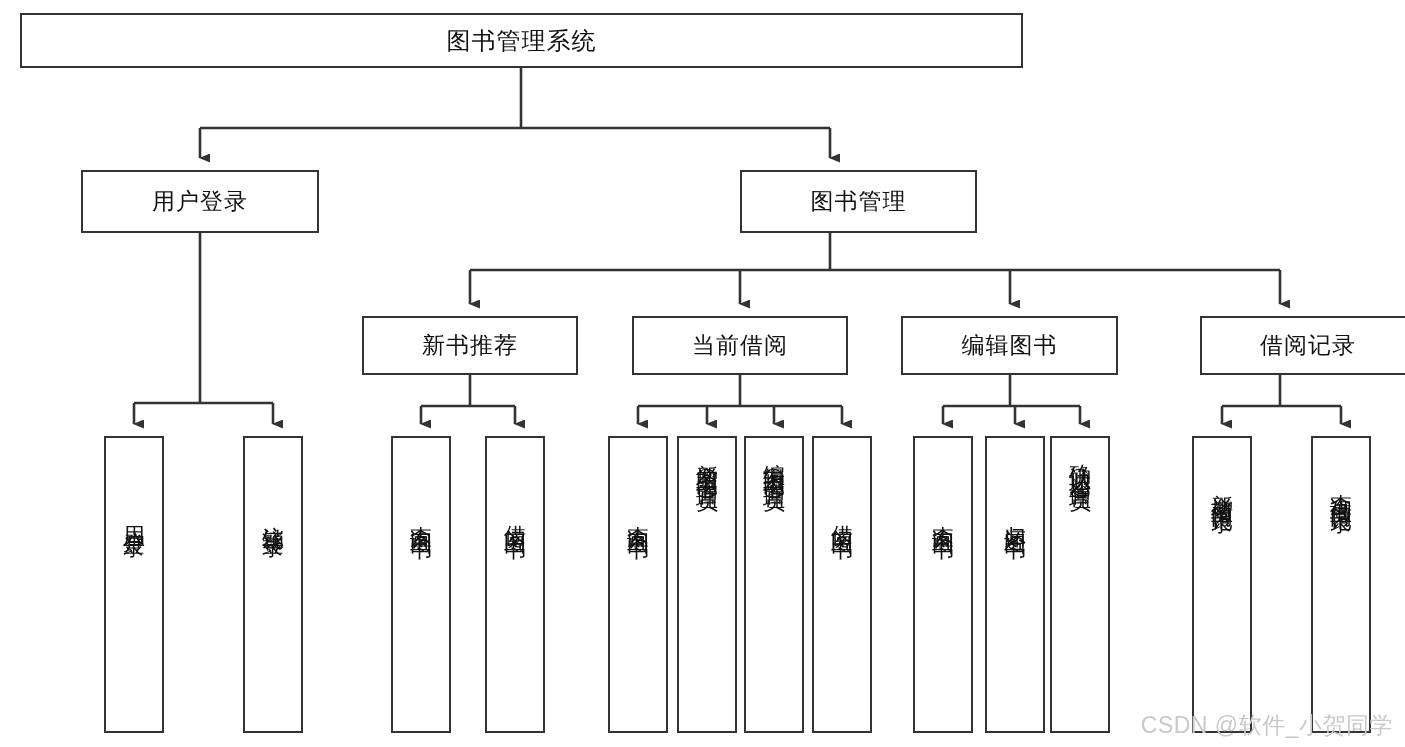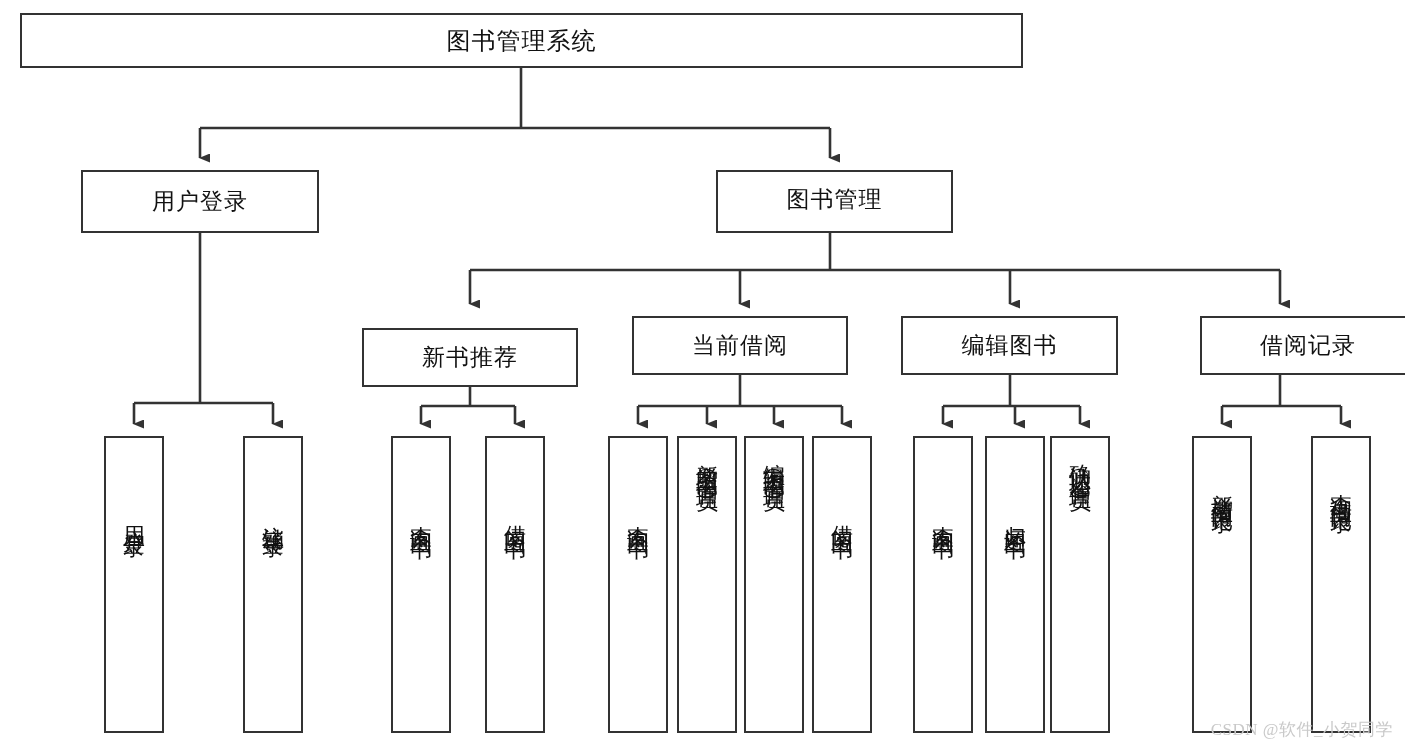--- a/index.html
+++ b/index.html
@@ -63,26 +63,26 @@
     line-height: 1;
     white-space: nowrap;
   }
   .v-node.tall .lbl {
     padding-top: 0;
   }
   .watermark {
     position: absolute;
     right: 12px;
     bottom: 6px;
-    font-size: 17px;
+    font-size: 23px;
     color: #c9c9c9;
     letter-spacing: 0.5px;
     z-index: 3;
     white-space: nowrap;
-    font-family: Liberation Serif, serif;
+    font-family: Liberation Sans, sans-serif;
   }
 </style>
 </head>
 <body>
 
 <div id="canvas">
 
   <svg id="wires" viewBox="0 0 1405 747" xmlns="http://www.w3.org/2000/svg">
     <defs>
       <marker id="arrowhead" markerWidth="9" markerHeight="11" refX="4.5" refY="10" orient="auto" markerUnits="userSpaceOnUse">
@@ -133,25 +133,25 @@
     </g>
   </svg>
 
   <div class="node h-node root" style="left:20px; top:13px; width:1003px; height:55px;">
     <span class="lbl">图书管理系统</span>
   </div>
 
   <div class="node h-node" style="left:81px; top:170px; width:238px; height:63px;">
     <span class="lbl">用户登录</span>
   </div>
-  <div class="node h-node" style="left:716px; top:170px; width:237px; height:63px;font-family:Liberation Mono, monospace;">
+  <div class="node h-node" style="left:740px; top:170px; width:237px; height:63px;">
     <span class="lbl">图书管理</span>
   </div>
 
-  <div class="node h-node" style="left:362px; top:316px; width:216px; height:59px;margin-top:12px;">
+  <div class="node h-node" style="left:362px; top:316px; width:216px; height:59px;">
     <span class="lbl">新书推荐</span>
   </div>
   <div class="node h-node" style="left:632px; top:316px; width:216px; height:59px;">
     <span class="lbl">当前借阅</span>
   </div>
   <div class="node h-node" style="left:901px; top:316px; width:217px; height:59px;">
     <span class="lbl">编辑图书</span>
   </div>
   <div class="node h-node" style="left:1172px; top:316px; width:216px; height:59px;margin-left:28px;">
     <span class="lbl">借阅记录</span>

